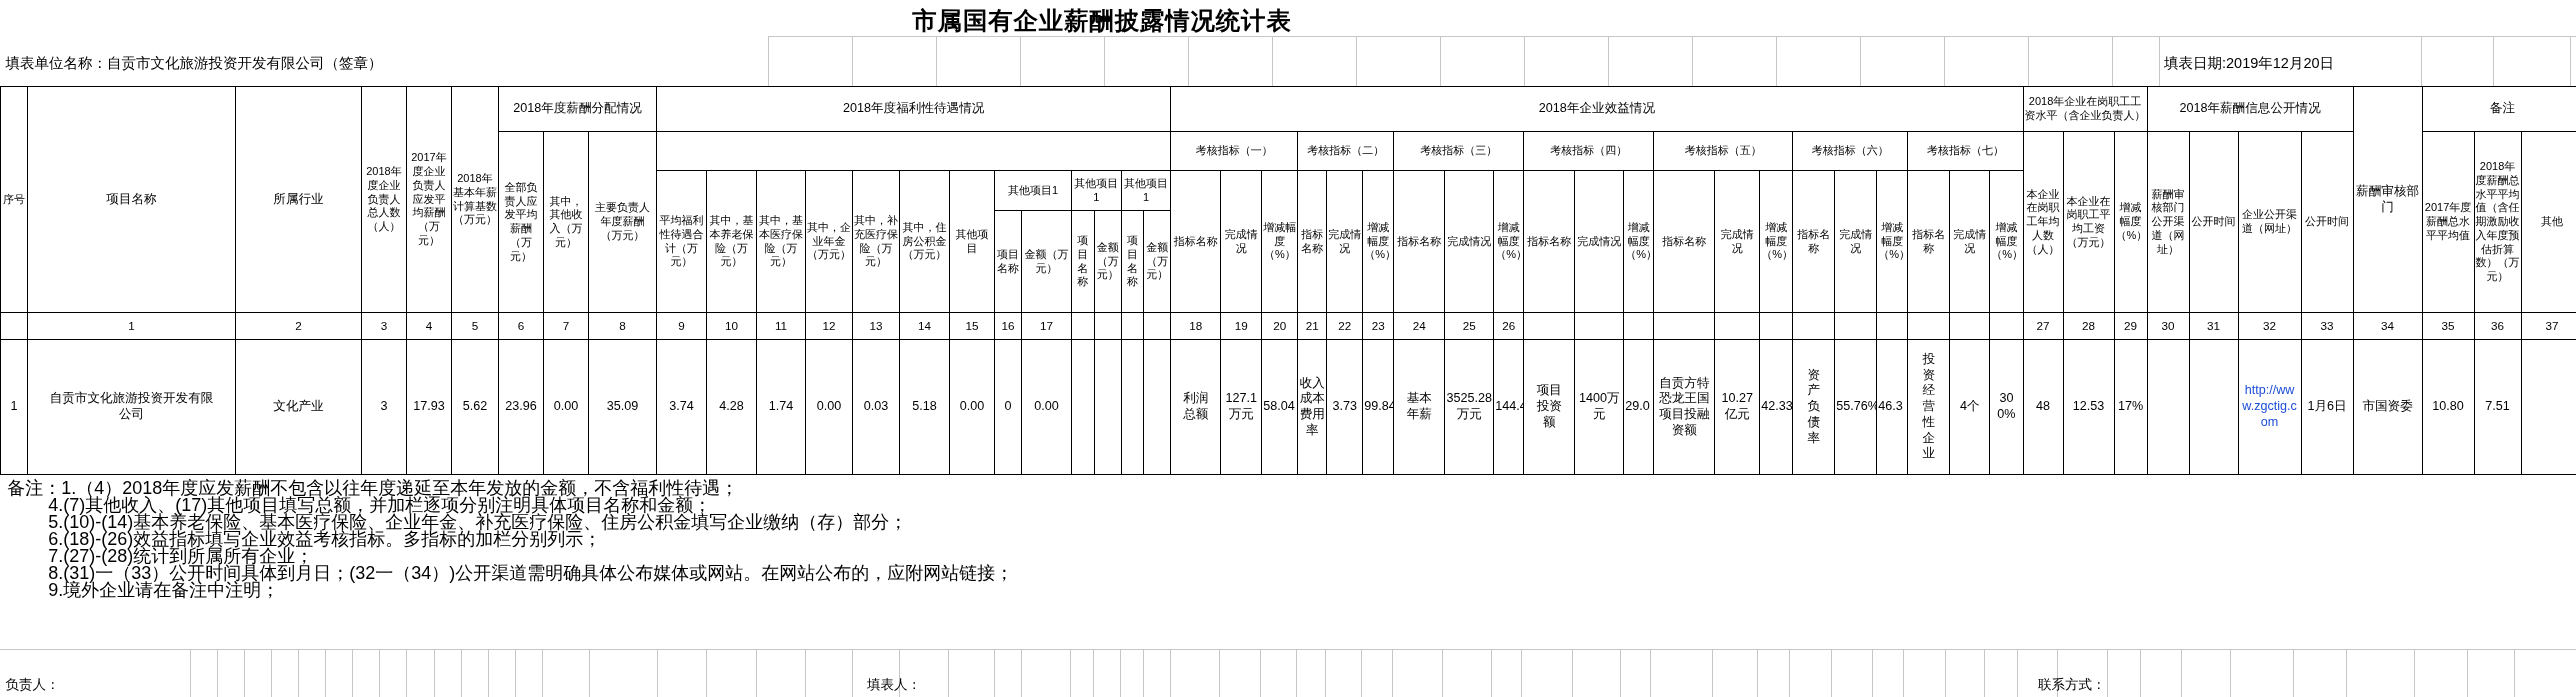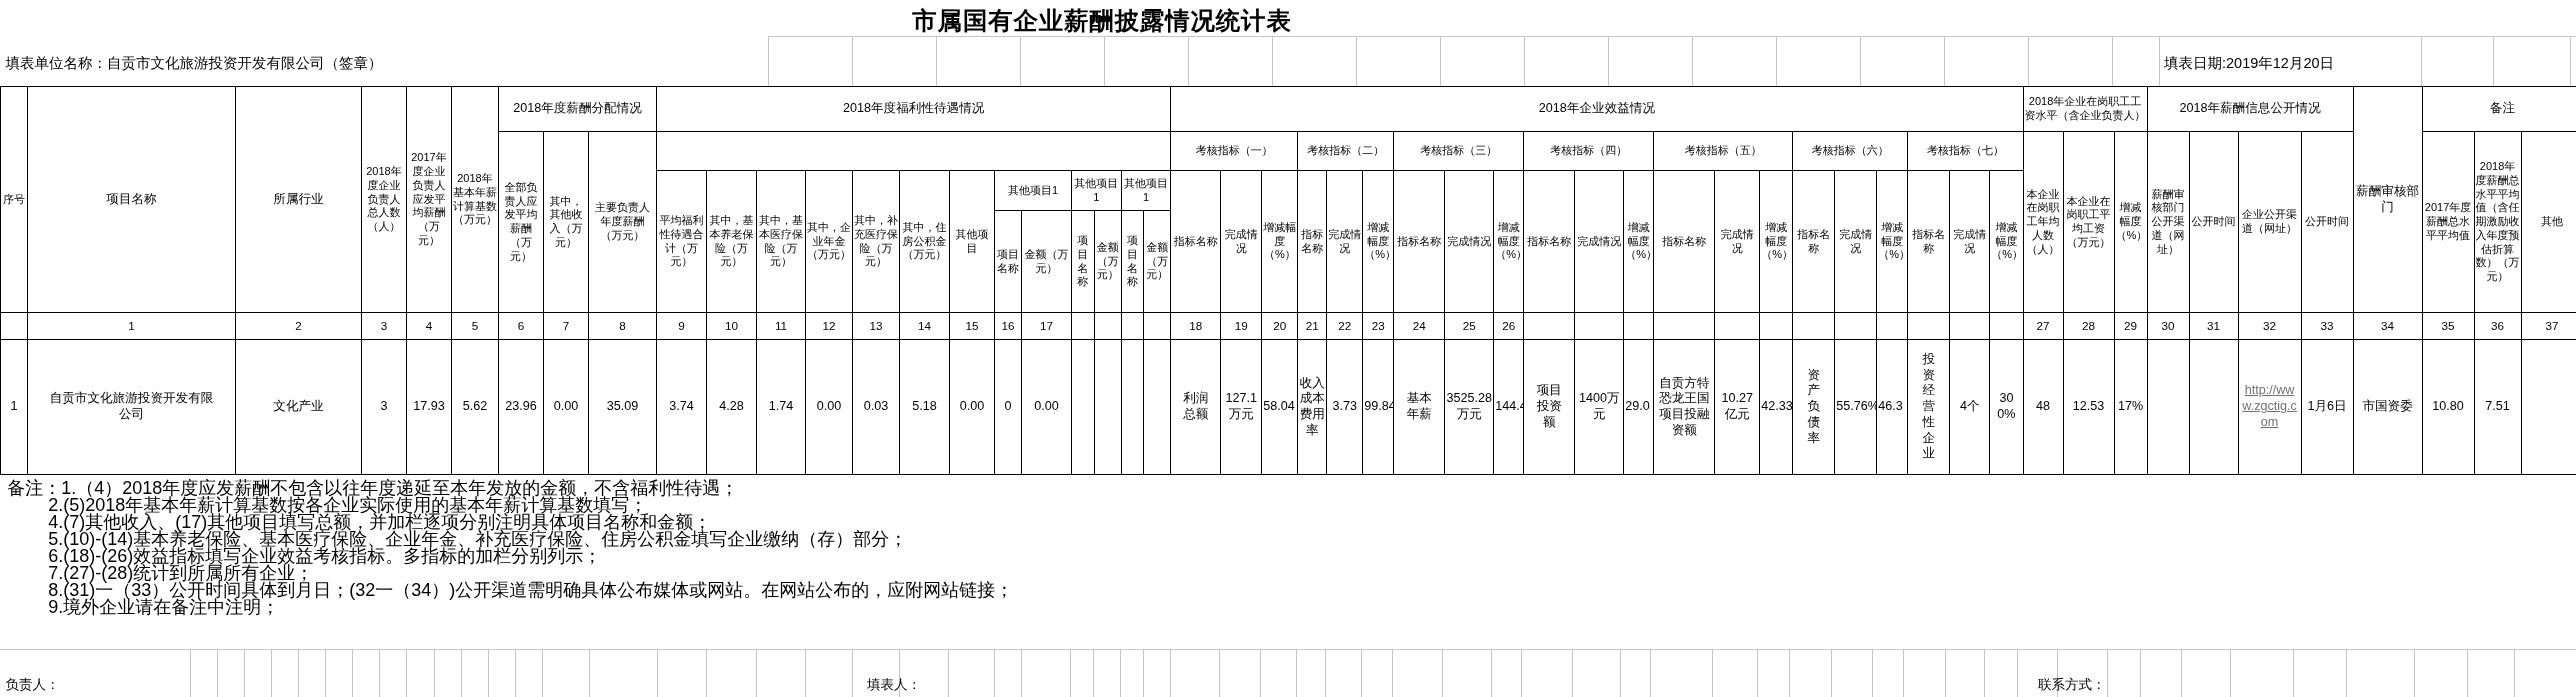--- a/index.html
+++ b/index.html
@@ -14,21 +14,21 @@
                 padding:0 0.9px;overflow:hidden;word-break:break-all;line-height:1.25;}
   tr.ra{height:45px;} tr.rb{height:39px;} tr.rc{height:40px;} tr.rd{height:102px;}
   tr.nrow{height:27px;} tr.drow{height:135px;}
   td.g{font-size:12.6px;}
   td.hl{font-size:11px;}
   tr.nrow td{font-size:11.7px;}
   tr.drow td{font-size:12.6px;}
   .co{padding:0 20px !important;}
   .kn{padding:0 11px !important;}
   .clip{white-space:nowrap;text-align:left !important;word-break:keep-all;}
-  .url{color:#737373;text-decoration:underline;margin-left:43px;}
+  .url{color:#1d4ed8;margin-left:43px;}
   .notes{position:absolute;top:480px;left:7.2px;font-size:18px;line-height:17px;}
   .notes .nline{padding-left:41px;}
   .notes .first{padding-left:0;}
   .footer-label{position:absolute;top:676px;font-size:13.5px;}
   .hline{position:absolute;height:0.9px;background:#c6c6c6;}
   .vline{position:absolute;width:0.9px;background:#c6c6c6;}
 </style>
 </head>
 <body>
 
@@ -309,21 +309,20 @@
           <td>市国资委</td>
           <td>10.80</td>
           <td>7.51</td>
           <td></td>
         </tr>
   </tbody>
     </table>
 
   <div class="notes">
     <div class="nline first"><span>备注：</span><span>1.（4）2018年度应发薪酬不包含以往年度递延至本年发放的金额，不含福利性待遇；</span></div>
-    <div class="nline">2.(5)2018年基本年薪计算基数按各企业实际使用的基本年薪计算基数填写；</div>
     <div class="nline">4.(7)其他收入、(17)其他项目填写总额，并加栏逐项分别注明具体项目名称和金额；</div>
     <div class="nline">5.(10)-(14)基本养老保险、基本医疗保险、企业年金、补充医疗保险、住房公积金填写企业缴纳（存）部分；</div>
     <div class="nline">6.(18)-(26)效益指标填写企业效益考核指标。多指标的加栏分别列示；</div>
     <div class="nline">7.(27)-(28)统计到所属所有企业；</div>
     <div class="nline">8.(31)一（33）公开时间具体到月日；(32一（34）)公开渠道需明确具体公布媒体或网站。在网站公布的，应附网站链接；</div>
     <div class="nline">9.境外企业请在备注中注明；</div>
   </div>
 
   <div id="grid-bottom">
       <div class="hline" style="left: 0px; top: 649px; width: 2576px;"></div>

